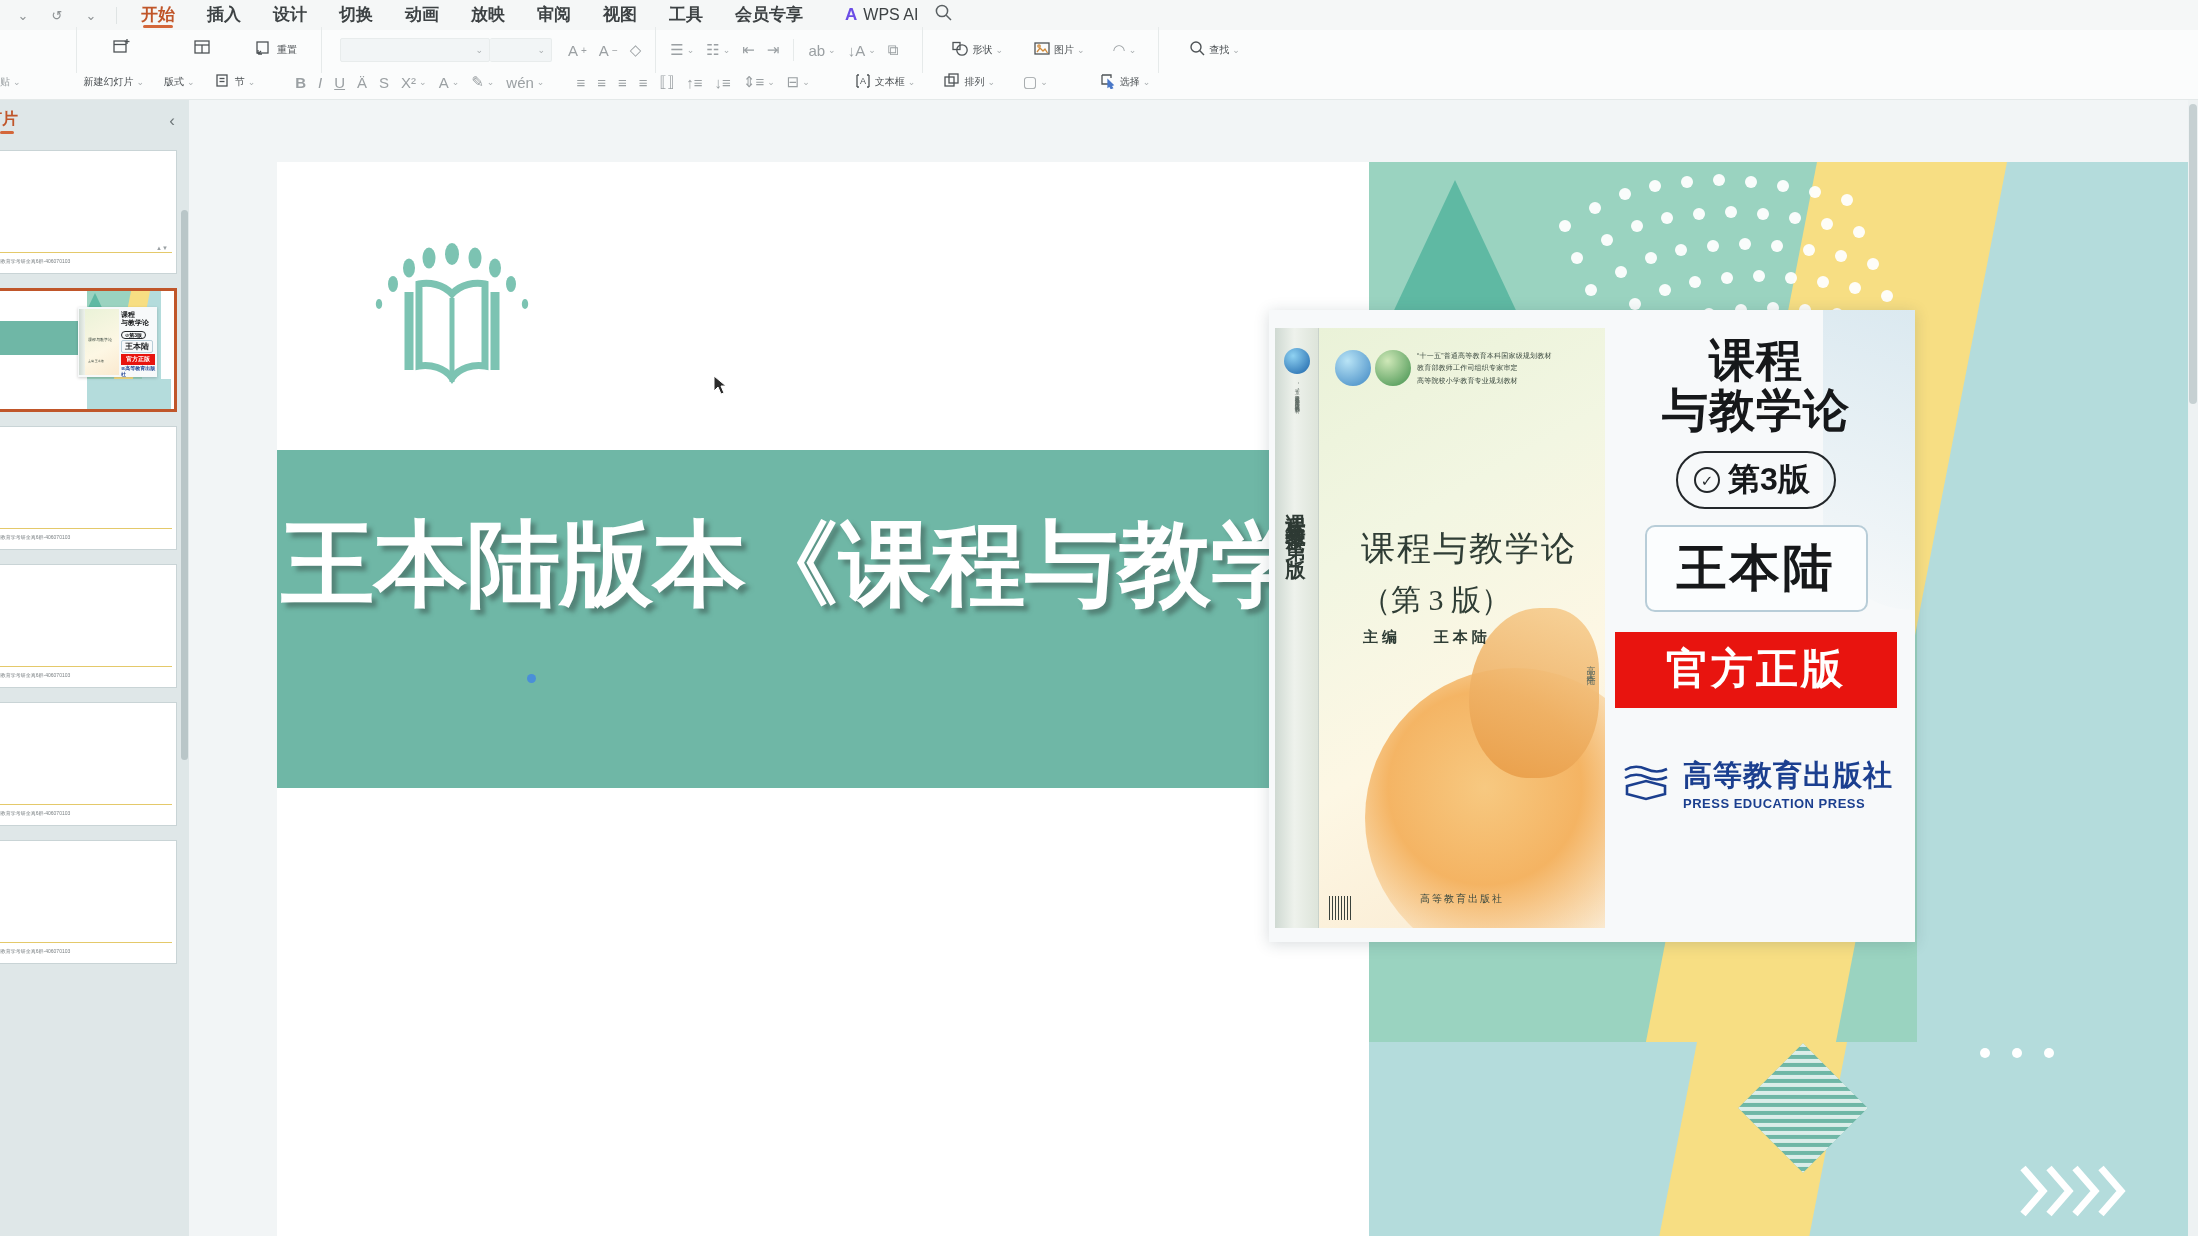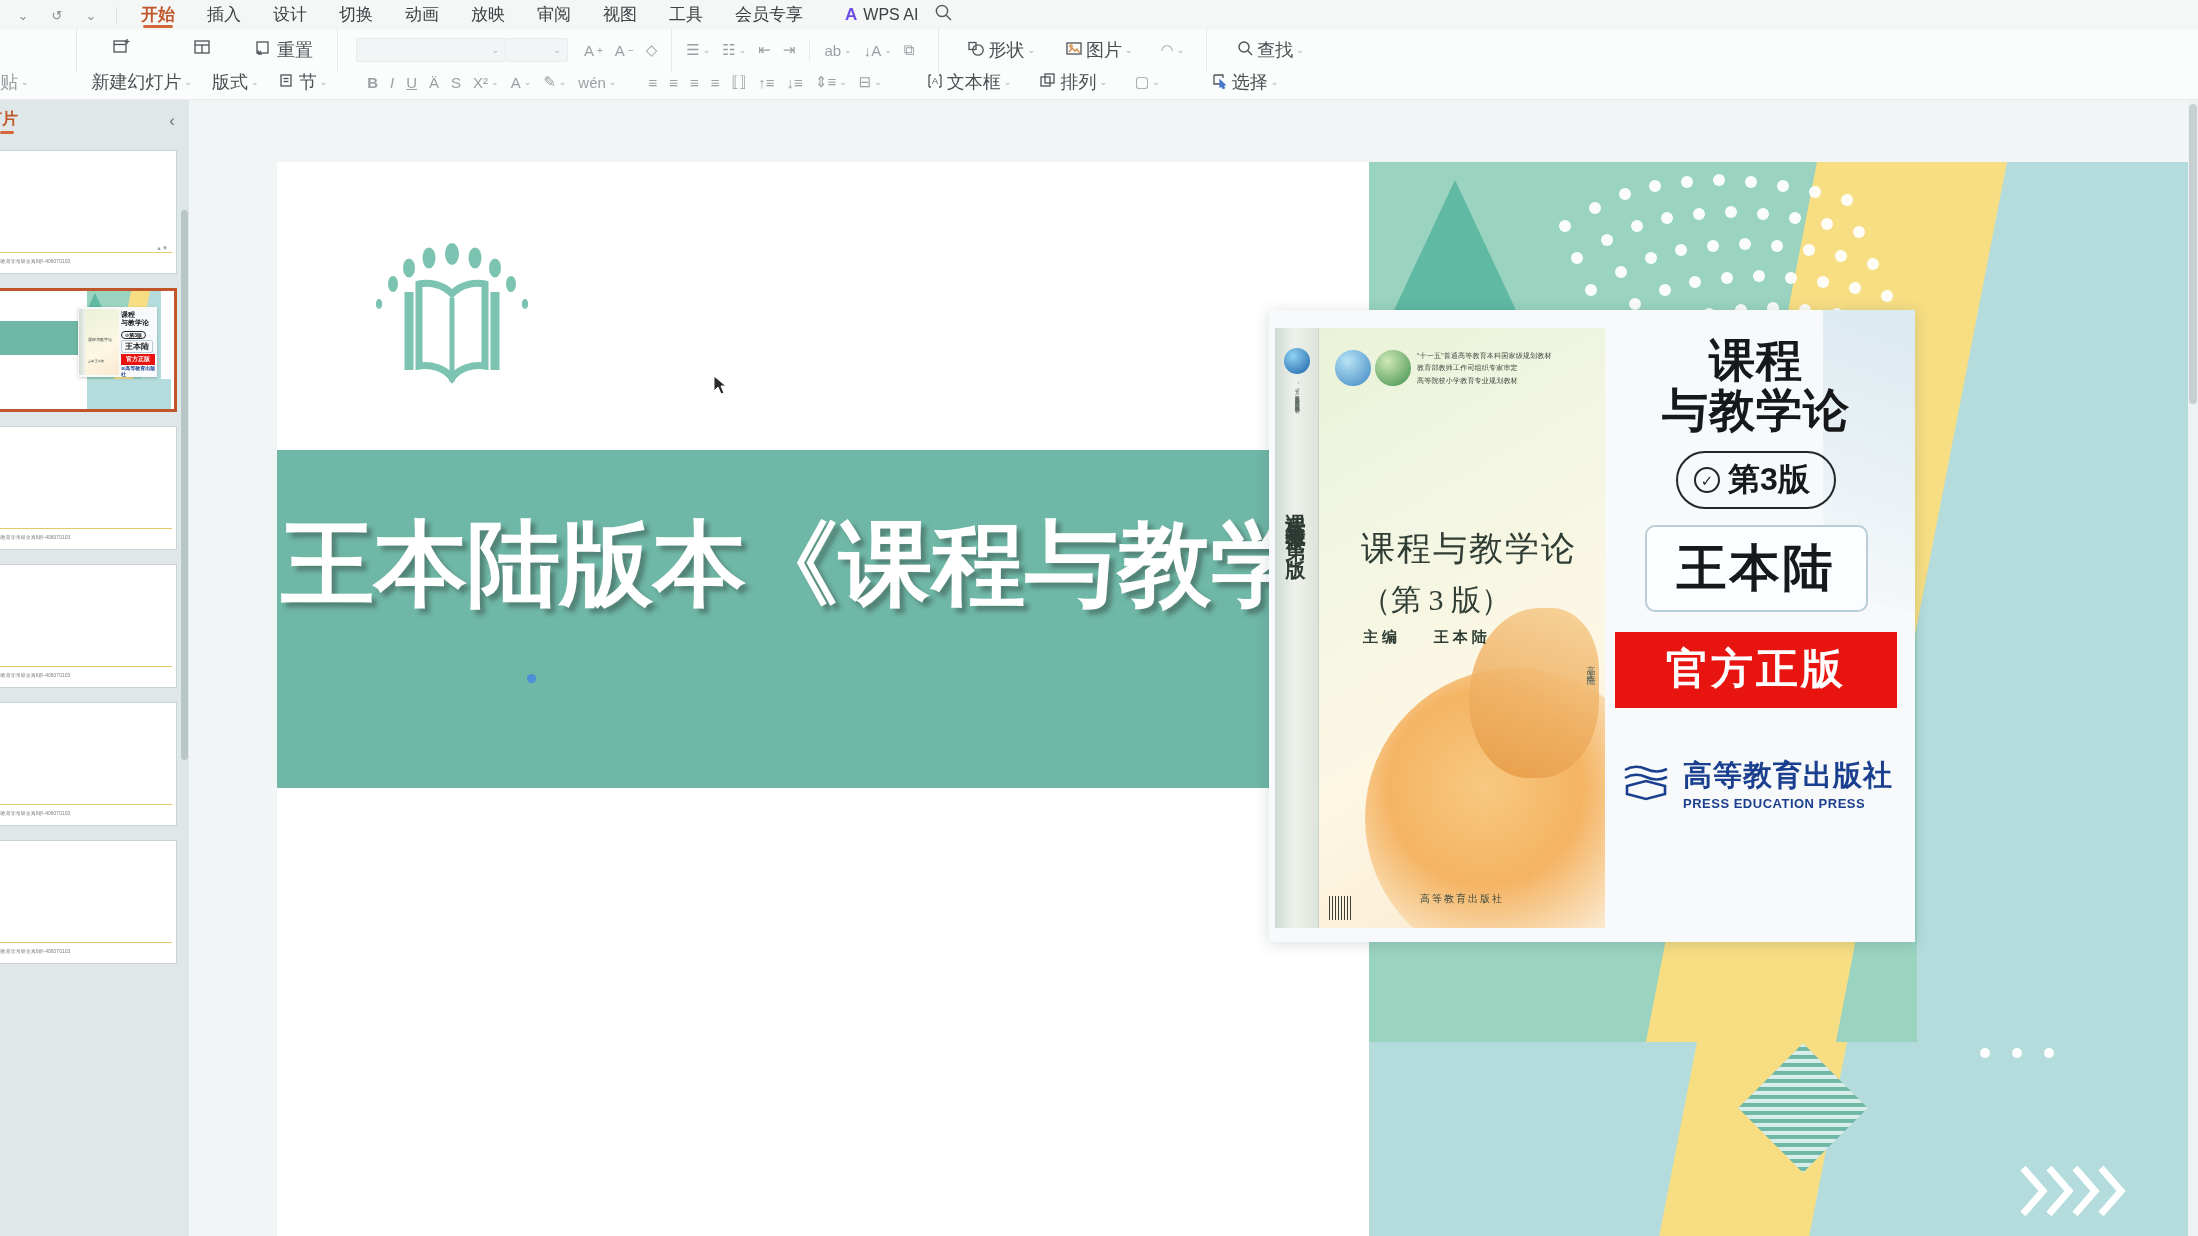--- a/index.html
+++ b/index.html
@@ -18,21 +18,21 @@
   }
   .qat { display: flex; align-items: center; gap: 0px; padding-left: 6px; }
   .qat-btn {
     width: 34px; height: 26px; display: flex; align-items: center; justify-content: center;
     color: #8d9294; font-size: 13px;
   }
   .qat-sep { width: 1px; height: 17px; background: #dfe4e4; margin: 0 8px; }
   .tabs { display: flex; align-items: flex-end; height: 30px; }
   .tab {
     position: relative; padding: 0 16px; height: 30px; line-height: 30px;
-    font-size: 17px; color: #3d4244; white-space: nowrap;
+    font-size: 17px; color: #3d4244; white-space: nowrap; font-weight: bold;
   }
   .tab.active { color: #c0562a; font-weight: bold; }
   .tab.active::after {
     content: ""; position: absolute; left: 50%; transform: translateX(-50%);
     bottom: 2px; width: 30px; height: 3px; background: #d4673a; border-radius: 2px;
   }
   .wpsai {
     display: flex; align-items: center; gap: 6px; margin-left: 26px;
     font-size: 16px; color: #3d4244;
   }
@@ -54,21 +54,21 @@
     display: flex; flex-direction: column; align-items: center; justify-content: center;
     min-width: 50px; color: #4a4f52; font-size: 13px; line-height: 1.1;
   }
   .bigbtn .gi { font-size: 19px; color: #565b5e; margin-bottom: 1px; }
 
   .cellbtn {
     display: flex; align-items: center; justify-content: center; gap: 3px;
     height: 30px; padding: 0 6px; color: #9ba0a3; font-size: 15px; white-space: nowrap;
   }
   .cellbtn.dark { color: #4a4f52; }
-  .cellbtn .cap { font-size: 18px; }
+  .cellbtn .cap { font-size: 10px; }
   .caret { font-size: 9px; color: #a8adaf; }
 
   .fontbox {
     width: 150px; height: 24px; background: #f2f5f6; border: 1px solid #e8ecec;
     border-radius: 2px; display: flex; align-items: center; justify-content: flex-end;
     padding-right: 6px;
   }
   .sizebox {
     width: 62px; height: 24px; background: #f2f5f6; border: 1px solid #e8ecec;
     border-left: none; border-radius: 2px; display: flex; align-items: center;

